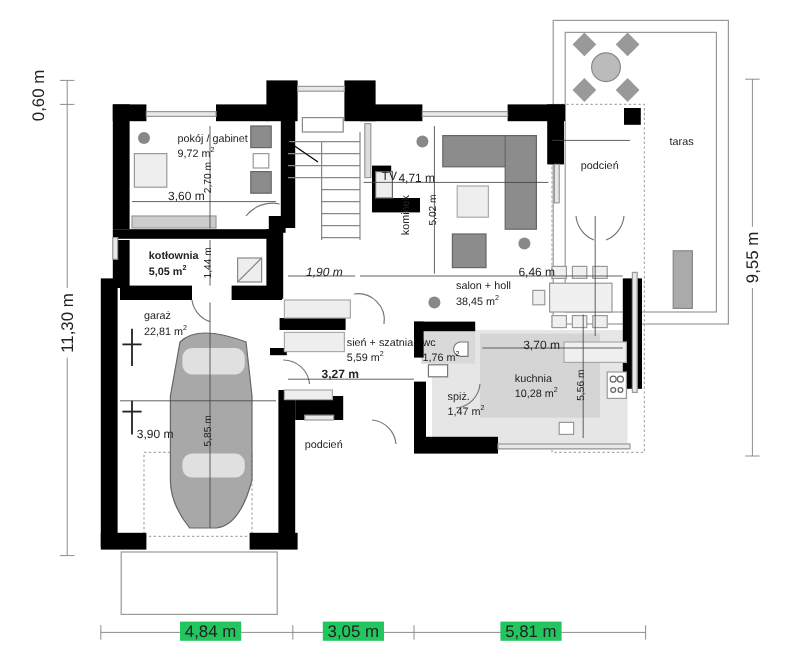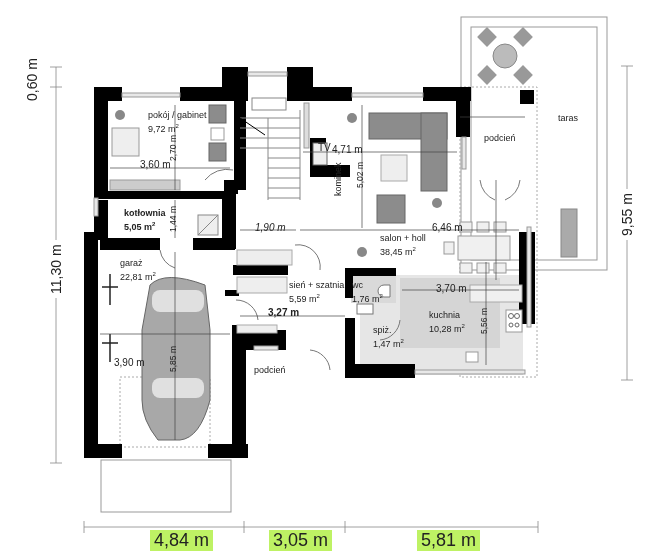--- a/index.html
+++ b/index.html
@@ -2,21 +2,21 @@
 <html><head>
 <meta charset="utf-8">
 <style>
   html,body{margin:0;padding:0;background:#fff;}
   body{width:665px;height:559px;position:relative;overflow:hidden;font-family:"Liberation Sans",sans-serif;color:#222;}
   svg{position:absolute;left:0;top:0;}
   .lbl{position:absolute;font-size:9px;line-height:11px;text-align:left;white-space:nowrap;color:#222;}
   .lbl sup{font-size:6px;}
   .dim{position:absolute;font-size:10px;white-space:nowrap;color:#222;}
   .vdim{position:absolute;font-size:8.5px;white-space:nowrap;transform:rotate(-90deg);transform-origin:left top;color:#222;}
-  .big{position:absolute;font-size:18px;white-space:nowrap;background:#bef264;padding:0 4px;color:#222;margin-top:12px;}
+  .big{position:absolute;font-size:14px;white-space:nowrap;background:#22c55e;padding:0 4px;color:#222;}
   .bigv{position:absolute;font-size:14px;white-space:nowrap;transform:rotate(-90deg);transform-origin:left top;background:#fff;padding:0 4px;color:#222;}
 </style>
 </head>
 <body>
 
 <svg width="665" height="559" viewBox="0 0 665 559">
 
   <rect x="461" y="17" width="146" height="253" fill="none" stroke="#999" stroke-width="1"></rect>
   <rect x="471" y="27" width="126" height="233" fill="none" stroke="#999" stroke-width="1"></rect>
   <rect x="460" y="87" width="77" height="290" fill="none" stroke="#aaa" stroke-dasharray="2,2"></rect>

